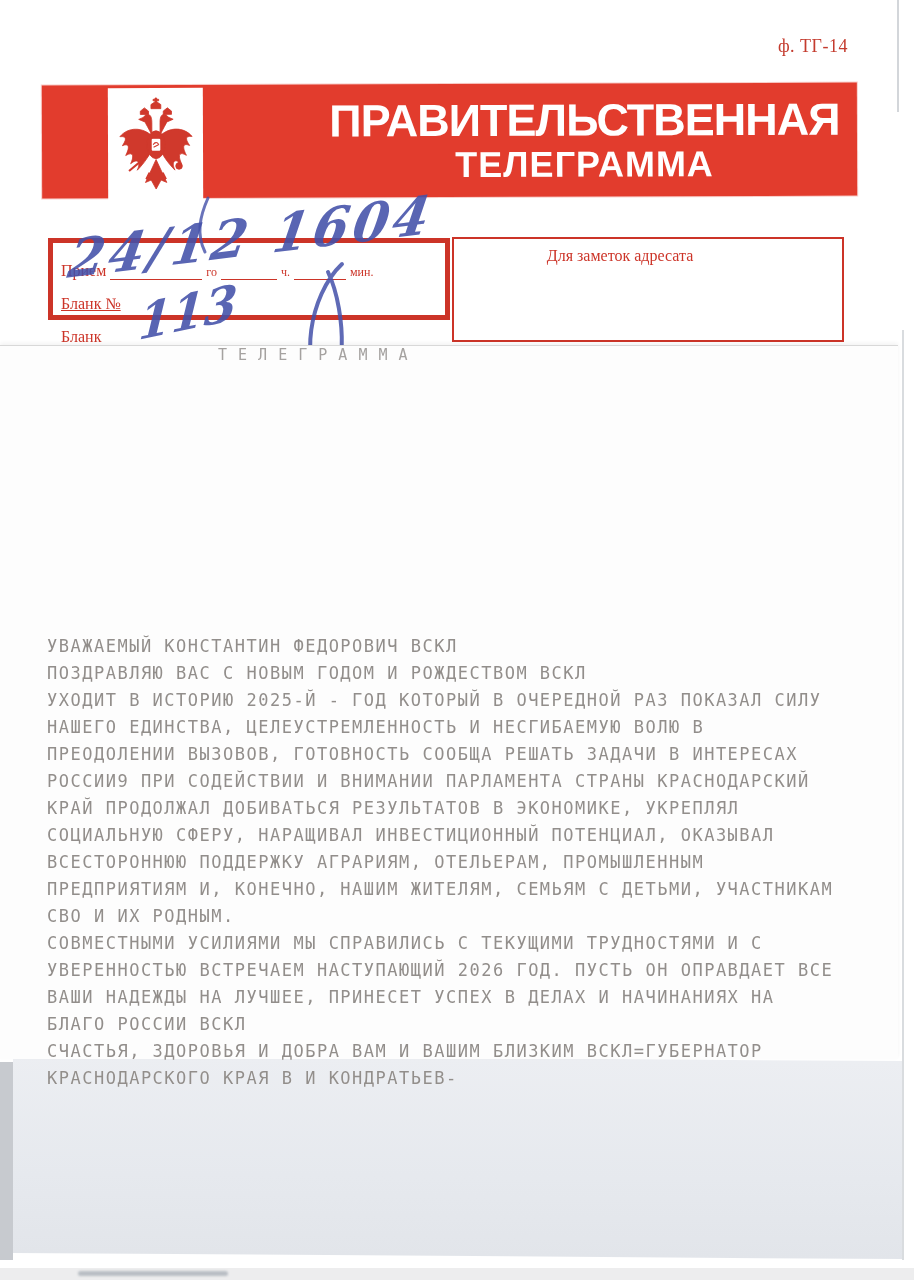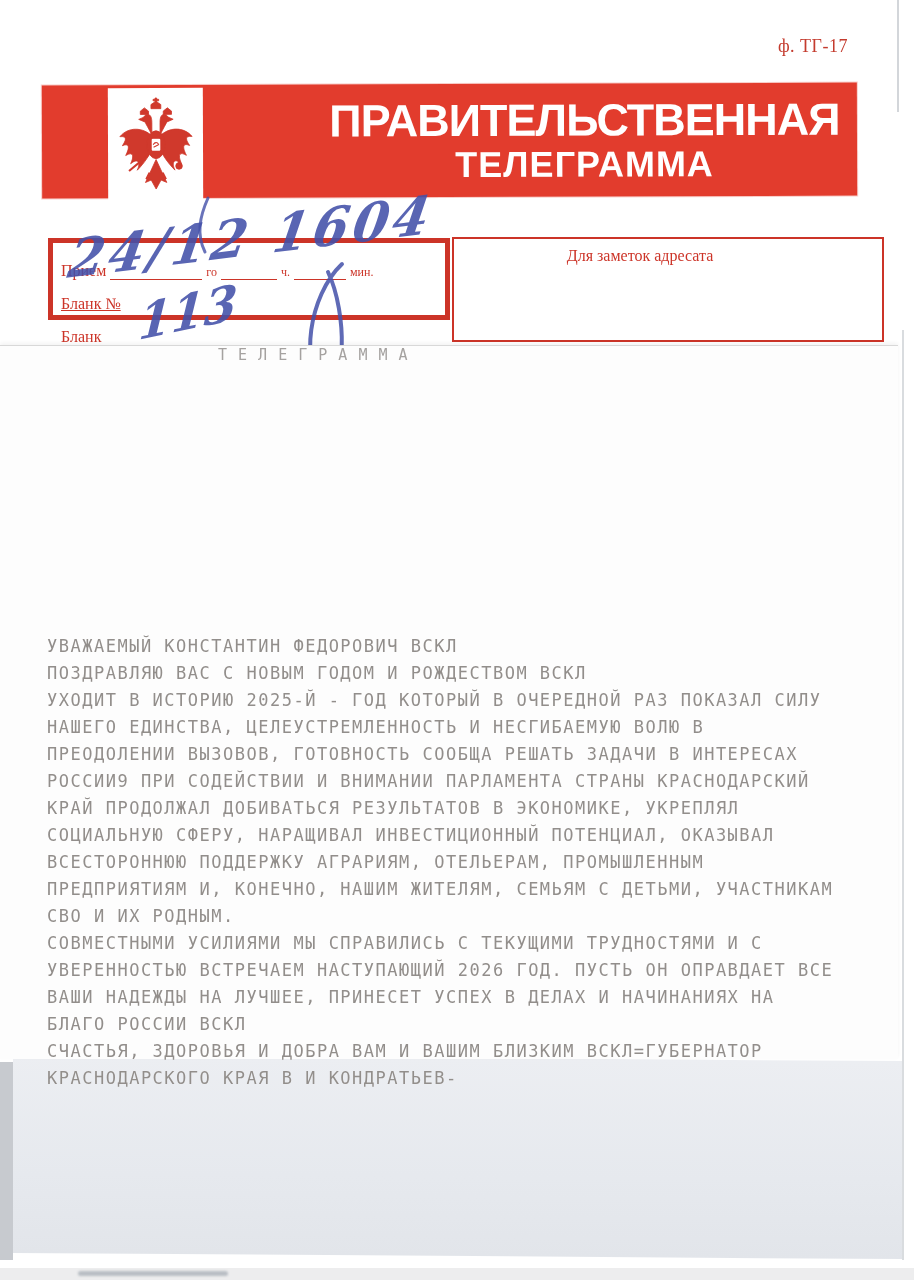--- a/index.html
+++ b/index.html
@@ -48,21 +48,21 @@
   .intake-row{position:absolute;left:8px;right:12px;color:#cc3428;font-size:16px;}
   .row-received{top:18px;}
   .row-blank{top:52px;text-decoration:underline;}
   .row-accepted{top:84px;}
   .u-line{
     display:inline-block;border-bottom:1.5px solid #cc3428;vertical-align:bottom;
     height:18px;
   }
   .small-suffix{font-size:12px;color:#cc3428;}
   .notes-box{
-    position:absolute;left:452px;top:237px;width:432px;height:105px;
+    position:absolute;left:452px;top:237px;width:392px;height:105px;
     border:2px solid #cc3428;box-sizing:border-box;
   }
   .notes-label{
     margin-top:8px;text-align:center;transform:translateX(-28px);
     color:#cc3428;font-size:16px;
   }
   
   .hw{
     position:absolute;color:#4350a9;font-family:"DejaVu Serif", serif;
     font-style:italic;font-weight:600;opacity:0.88;white-space:nowrap;
@@ -94,21 +94,21 @@
 
 <div class="page">
 
   <div class="edge-line-topright"></div>
   <div class="right-edge"></div>
   <div class="gray-sheet"></div>
   <div class="gray-sheet-leftedge"></div>
   <div class="bottom-strip"></div>
   <div class="bottom-smudge"></div>
 
-  <div class="form-code">ф. ТГ-17</div>
+  <div class="form-code">ф. ТГ-14</div>
 
   <div class="band">
     <div class="emblem-box">
       <svg width="82" height="108" viewBox="0 0 100 124">
         <g fill="#d0392c" stroke="#d0392c">
 
           <rect x="49" y="1" width="2" height="5"></rect>
             <rect x="46.6" y="2.6" width="6.8" height="1.8"></rect>
           <path d="M44 9 l6 -4 l6 4 v5 h-12 z"></path>
 

